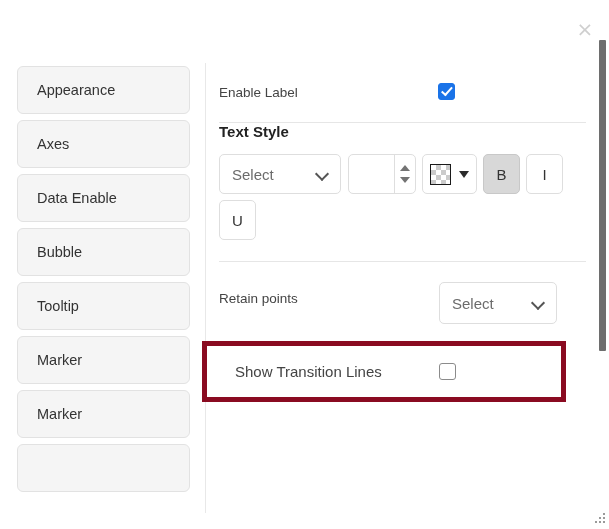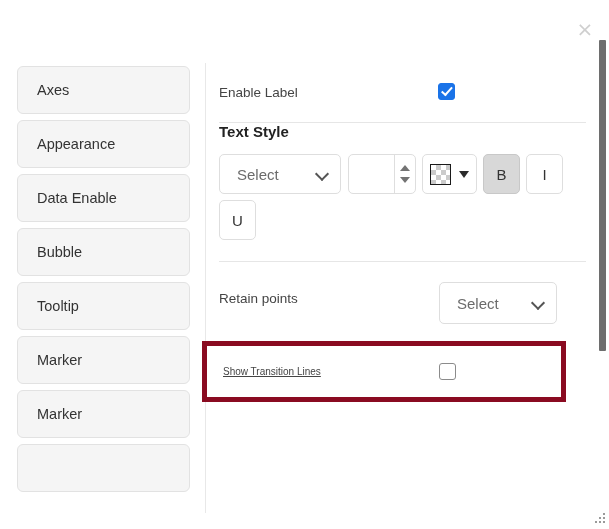--- a/index.html
+++ b/index.html
@@ -125,21 +125,21 @@
     background: #ffffff;
     height: 40px;
     display: flex;
     align-items: center;
     cursor: pointer;
   }
 
   .select-box {
     width: 122px;
     justify-content: space-between;
-    padding: 0 11px 0 17px;
+    padding: 0 11px 0 12px;
   }
   .select-text {
     font-size: 15px;
     color: #6b6b6b;
   }
   .chev {
     width: 13px; height: 13px;
     position: relative;
   }
   .chev::after {
@@ -243,24 +243,23 @@
     background: #ffffff;
   }
   .highlight-row {
     position: absolute;
     left: 0; top: 0; right: 0; bottom: 0;
     display: flex;
     align-items: center;
   }
   .htl-label {
     position: absolute;
-    left: 16px;
-    font-size: 10px;
+    left: 28px;
+    font-size: 15px;
     color: #444444;
-    text-decoration: underline;
   }
   .htl-cb {
     position: absolute;
     left: 232px;
   }
 
   
   .scrollbar-track {
     position: absolute;
     right: 2px; top: 36px;
@@ -286,24 +285,24 @@
 </style>
 </head>
 <body>
 
 <div id="app">
 
   <div class="close-btn">×</div>
 
   <div class="sidebar">
     <div class="side-item">
+      <span>Appearance</span>
+    </div>
+    <div class="side-item">
       <span>Axes</span>
-    </div>
-    <div class="side-item">
-      <span>Appearance</span>
     </div>
     <div class="side-item">
       <span>Data Enable</span>
     </div>
     <div class="side-item">
       <span>Bubble</span>
     </div>
     <div class="side-item">
       <span>Tooltip</span>
     </div>

